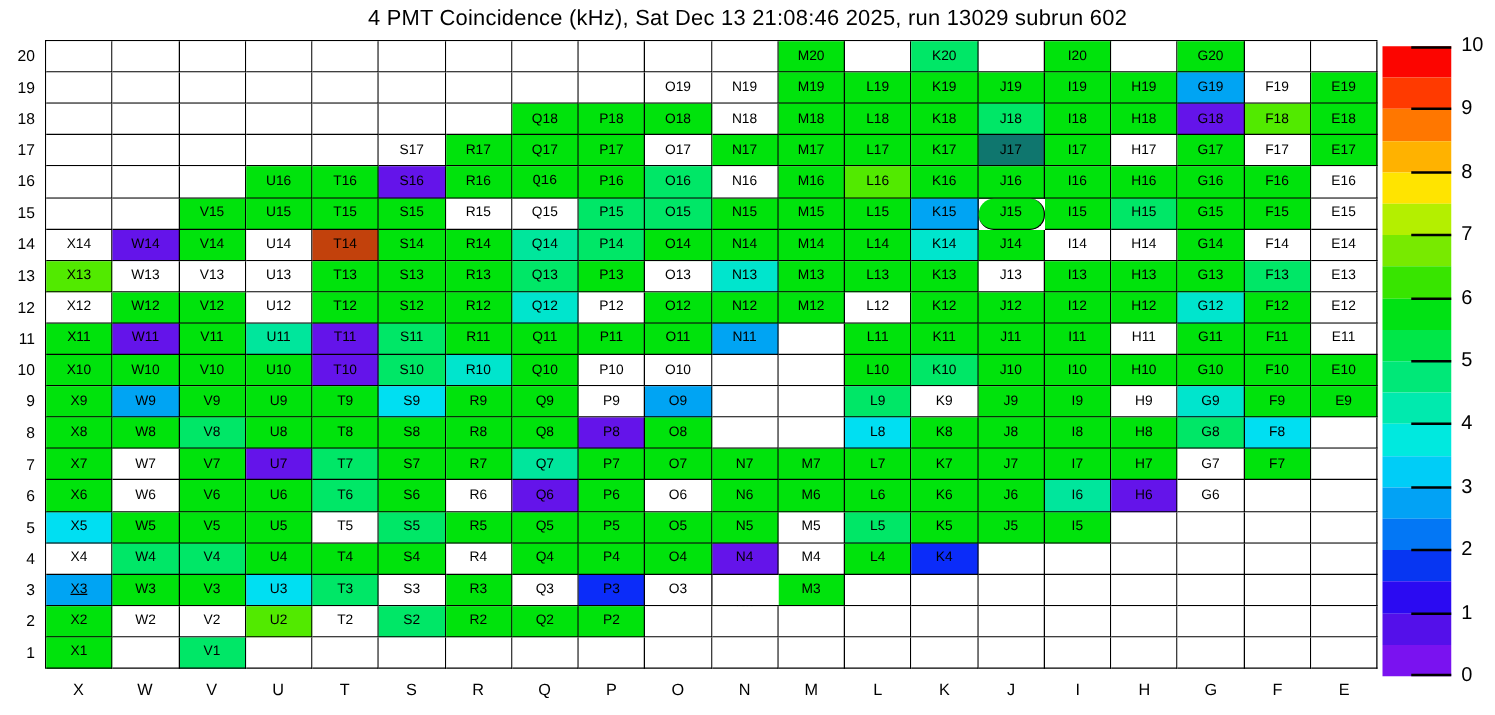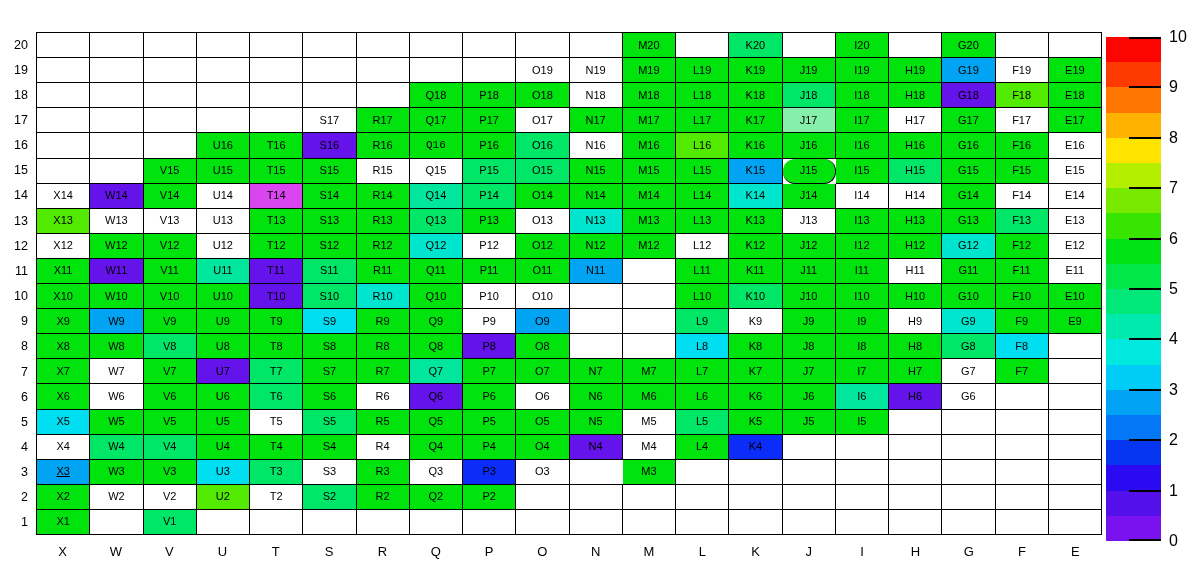--- a/index.html
+++ b/index.html
@@ -27,20 +27,21 @@
         display:flex;flex-direction:column;}
   .cbar-band{flex:1 1 0;}
   .cbar-tick{position:absolute;left:23px;width:32px;height:2px;background:#000;}
   .cbar-tick-label{position:absolute;left:63px;width:30px;height:20px;
         font-size:16px;display:flex;align-items:center;}
 </style>
 </head>
 <body>
 
 <div id="page">
+  <div id="title">4 PMT Coincidence (kHz), Sat Dec 13 21:08:46 2025, run 13029 subrun 602</div>
   <div id="row-labels">
       <div class="row-label">20</div>
       <div class="row-label">19</div>
       <div class="row-label">18</div>
       <div class="row-label">17</div>
       <div class="row-label">16</div>
       <div class="row-label">15</div>
       <div class="row-label">14</div>
       <div class="row-label">13</div>
       <div class="row-label">12</div>
@@ -124,21 +125,21 @@
       <div class="cell" style="background: rgb(255, 255, 255);"></div>
       <div class="cell" style="background: rgb(255, 255, 255);">S17</div>
       <div class="cell" style="background: rgb(0, 227, 12);">R17</div>
       <div class="cell" style="background: rgb(0, 227, 12);">Q17</div>
       <div class="cell" style="background: rgb(0, 227, 12);">P17</div>
       <div class="cell" style="background: rgb(255, 255, 255);">O17</div>
       <div class="cell" style="background: rgb(0, 227, 12);">N17</div>
       <div class="cell" style="background: rgb(0, 227, 12);">M17</div>
       <div class="cell" style="background: rgb(0, 227, 12);">L17</div>
       <div class="cell" style="background: rgb(0, 227, 12);">K17</div>
-      <div class="cell" style="background: #86efac;">J17</div>
+      <div class="cell" style="background: #0f766e;">J17</div>
       <div class="cell" style="background: rgb(0, 227, 12);">I17</div>
       <div class="cell" style="background: rgb(255, 255, 255);">H17</div>
       <div class="cell" style="background: rgb(0, 227, 12);">G17</div>
       <div class="cell" style="background: rgb(255, 255, 255);">F17</div>
       <div class="cell" style="background: rgb(0, 227, 12);">E17</div>
       <div class="cell" style="background: rgb(255, 255, 255);"></div>
       <div class="cell" style="background: rgb(255, 255, 255);"></div>
       <div class="cell" style="background: rgb(255, 255, 255);"></div>
       <div class="cell" style="background: rgb(0, 227, 12);">U16</div>
       <div class="cell" style="background: rgb(0, 227, 12);">T16</div>
@@ -174,21 +175,21 @@
       <div class="cell" style="background: rgb(0, 227, 12); border-radius: 12px;">J15</div>
       <div class="cell" style="background: rgb(0, 227, 12);">I15</div>
       <div class="cell" style="background: rgb(0, 231, 103);">H15</div>
       <div class="cell" style="background: rgb(0, 227, 12);">G15</div>
       <div class="cell" style="background: rgb(0, 227, 12);">F15</div>
       <div class="cell" style="background: rgb(255, 255, 255);">E15</div>
       <div class="cell" style="background: rgb(255, 255, 255);">X14</div>
       <div class="cell" style="background: rgb(100, 20, 234);">W14</div>
       <div class="cell" style="background: rgb(0, 227, 12);">V14</div>
       <div class="cell" style="background: rgb(255, 255, 255);">U14</div>
-      <div class="cell" style="background: #d946ef;">T14</div>
+      <div class="cell" style="background: #c2410c;">T14</div>
       <div class="cell" style="background: rgb(0, 227, 12);">S14</div>
       <div class="cell" style="background: rgb(0, 227, 12);">R14</div>
       <div class="cell" style="background: rgb(0, 230, 156);">Q14</div>
       <div class="cell" style="background: rgb(0, 231, 103);">P14</div>
       <div class="cell" style="background: rgb(0, 227, 12);">O14</div>
       <div class="cell" style="background: rgb(0, 227, 12);">N14</div>
       <div class="cell" style="background: rgb(0, 227, 12);">M14</div>
       <div class="cell" style="background: rgb(0, 227, 12);">L14</div>
       <div class="cell" style="background: rgb(0, 229, 205);">K14</div>
       <div class="cell" style="background: rgb(0, 227, 12);">J14</div>

